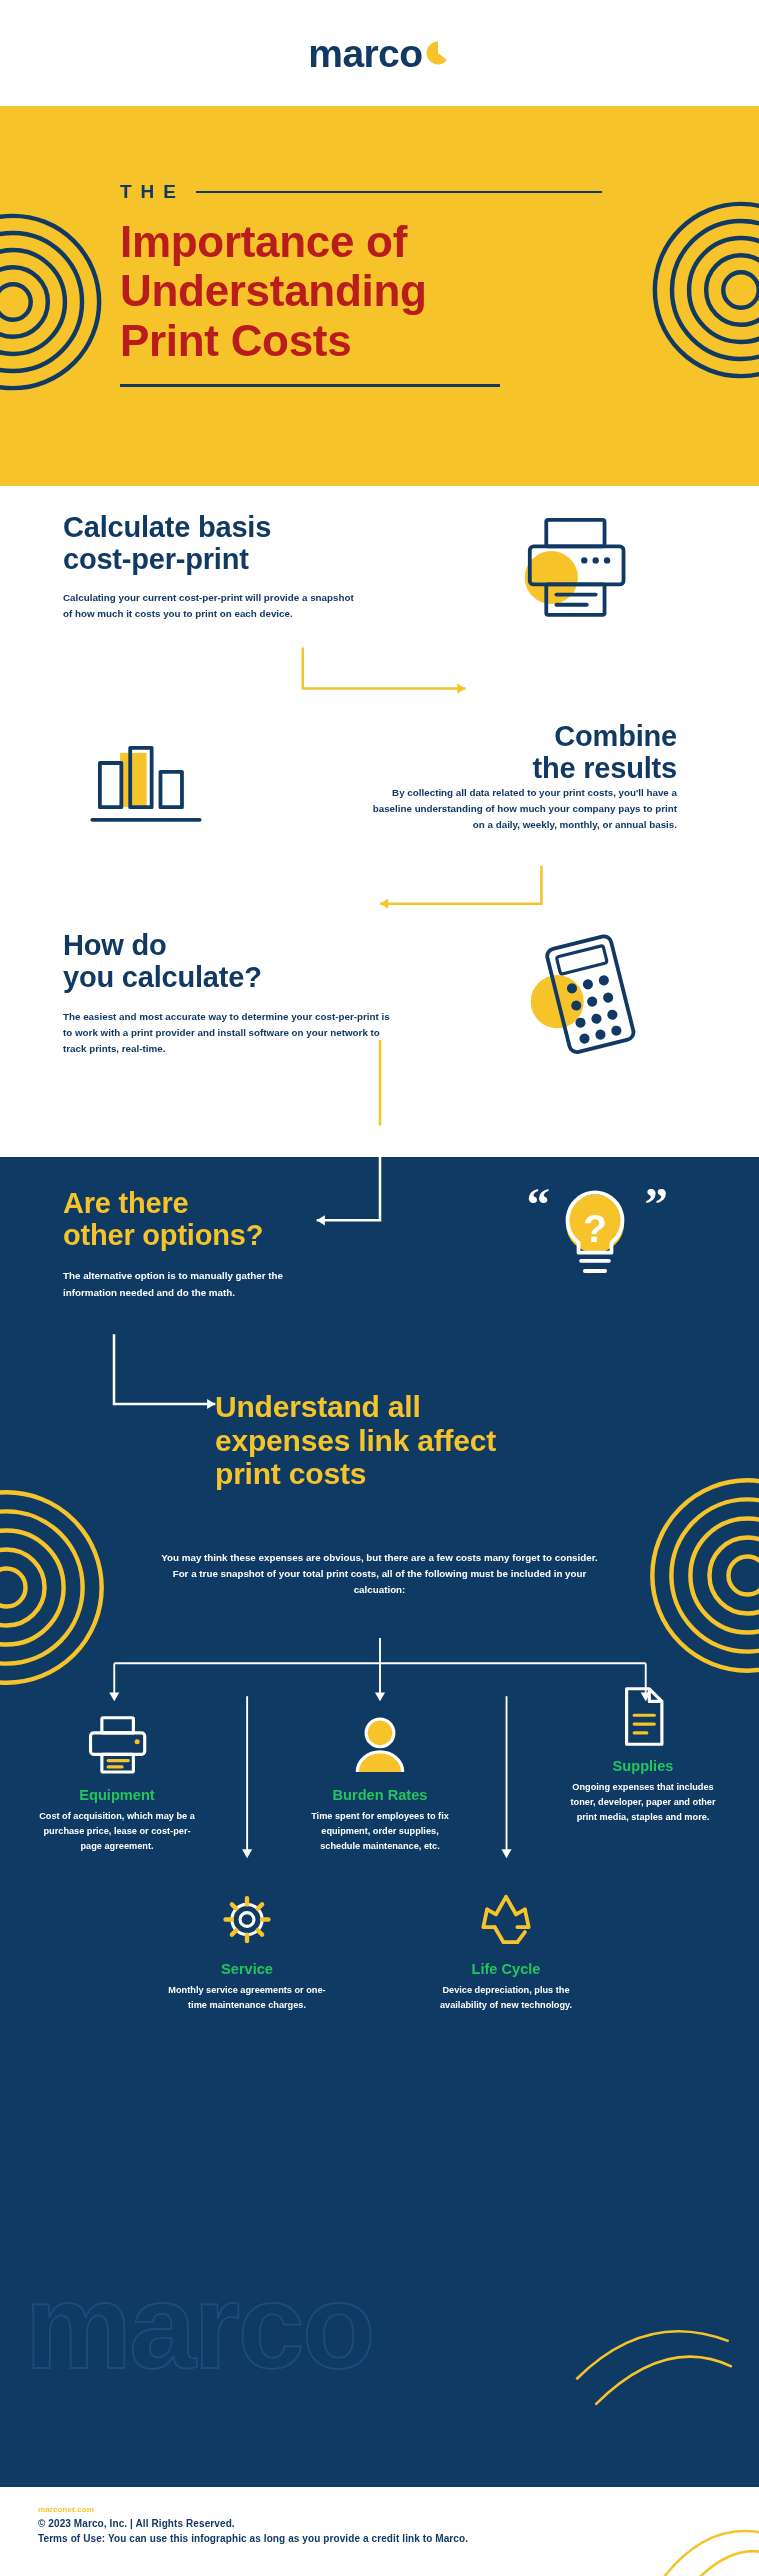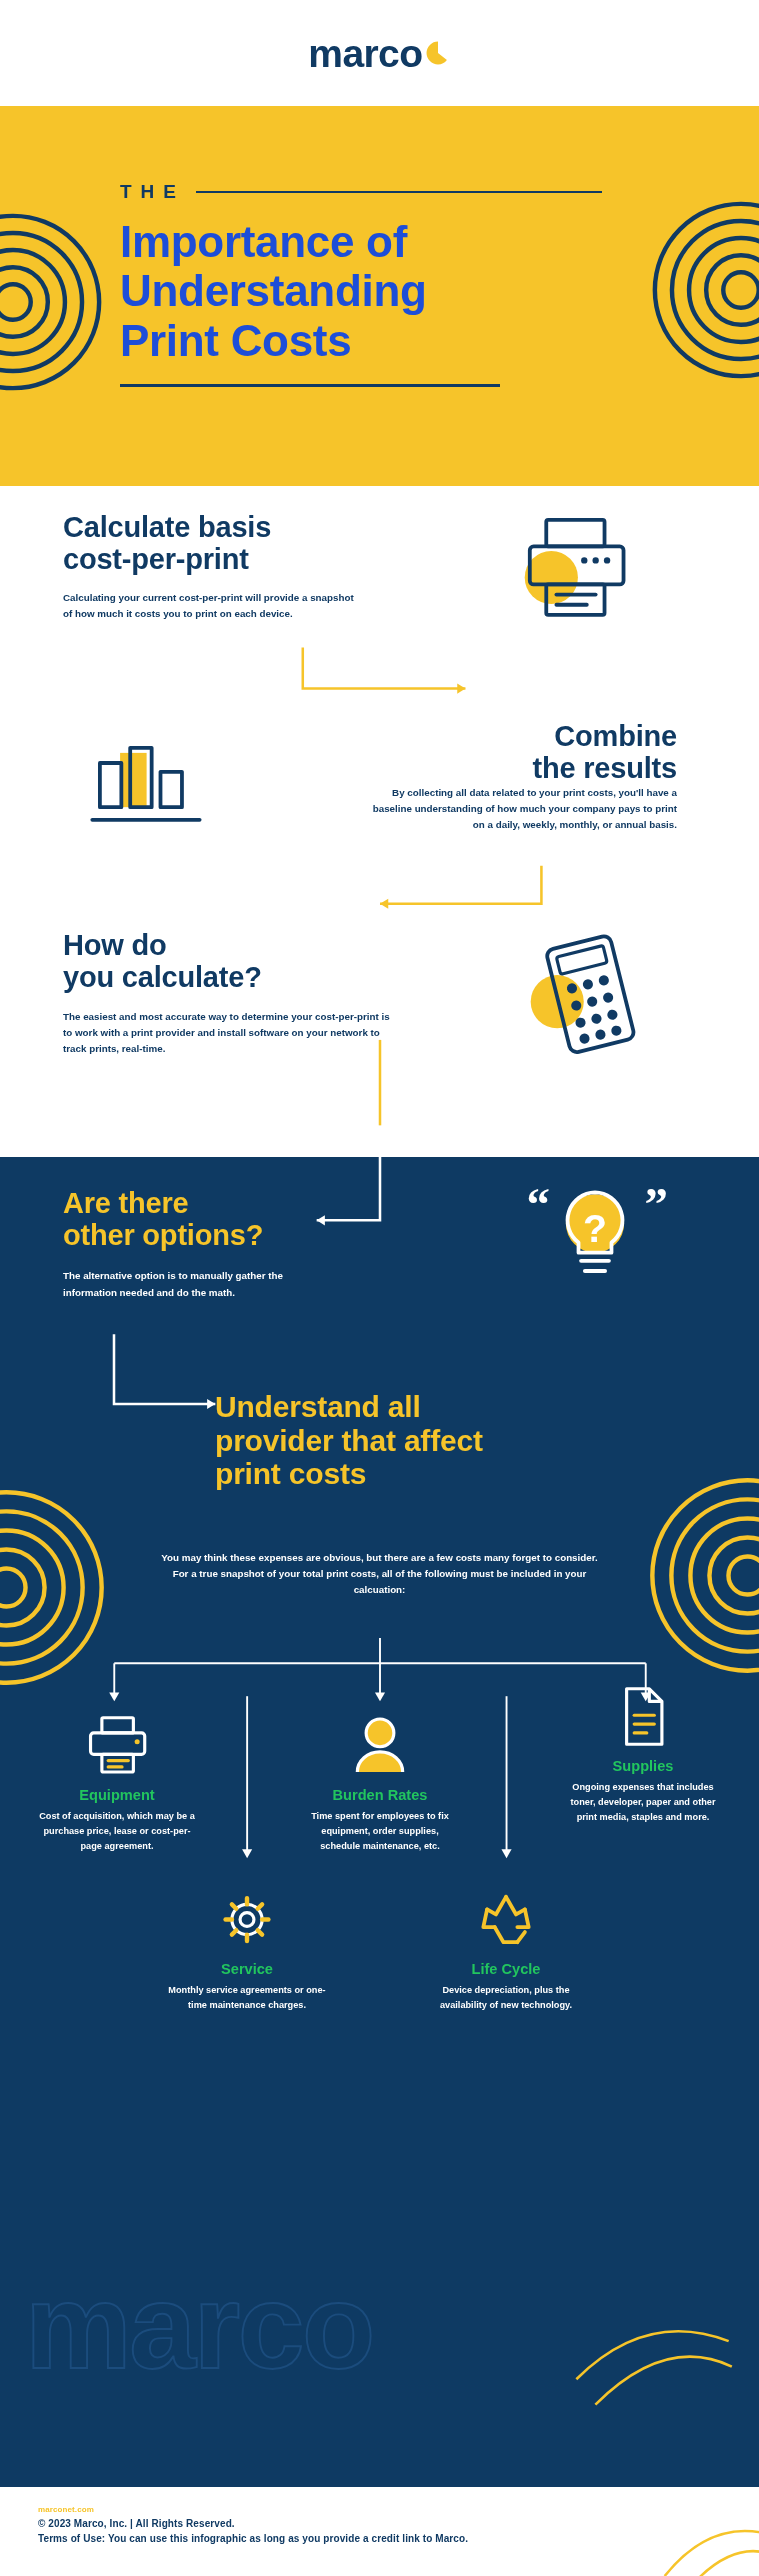--- a/index.html
+++ b/index.html
@@ -81,21 +81,21 @@
     flex: 1;
     height: 2.5px;
     background: #103A63;
     margin-right: 25px;
   }
   .hero-title {
     margin-top: 14px;
     font-size: 44px;
     line-height: 1.12;
     font-weight: bold;
-    color: #1d4ed8;
+    color: #b91c1c;
     letter-spacing: -0.3px;
   }
   .hero-underline {
     margin-top: 19px;
     width: 380px;
     height: 3.2px;
     background: #103A63;
   }
 
   
@@ -399,21 +399,21 @@
         </g>
         <text x="150" y="104" font-family="Liberation Sans, sans-serif" font-size="62" font-weight="bold" fill="#ffffff" text-anchor="middle">?</text>
         <text x="42" y="70" font-family="Liberation Serif, serif" font-size="74" font-weight="bold" fill="#ffffff">“</text>
         <text x="228" y="70" font-family="Liberation Serif, serif" font-size="74" font-weight="bold" fill="#ffffff">”</text>
       </svg>
     </div>
 
     <div class="blk" style="left:215px; top:233px; width:443px;">
       <div class="h2 yellow" style="font-size:30px;">
         <div>Understand all</div>
-        <div>provider that affect</div>
+        <div>expenses link affect</div>
         <div>print costs</div>
       </div>
     </div>
     <div class="blk" style="left:158px; top:393px; width:443px;">
       <div class="body-txt white center">You may think these expenses are obvious, but there are a few costs many forget to consider. For a true snapshot of your total print costs, all of the following must be included in your calcuation:</div>
     </div>
 
     <svg class="blk" style="left:0;top:481px;" width="760" height="329" viewBox="0 0 1200 520">
       <g fill="none" stroke="#ffffff" stroke-width="3">
         <path d="M600 0 L600 40"></path>

